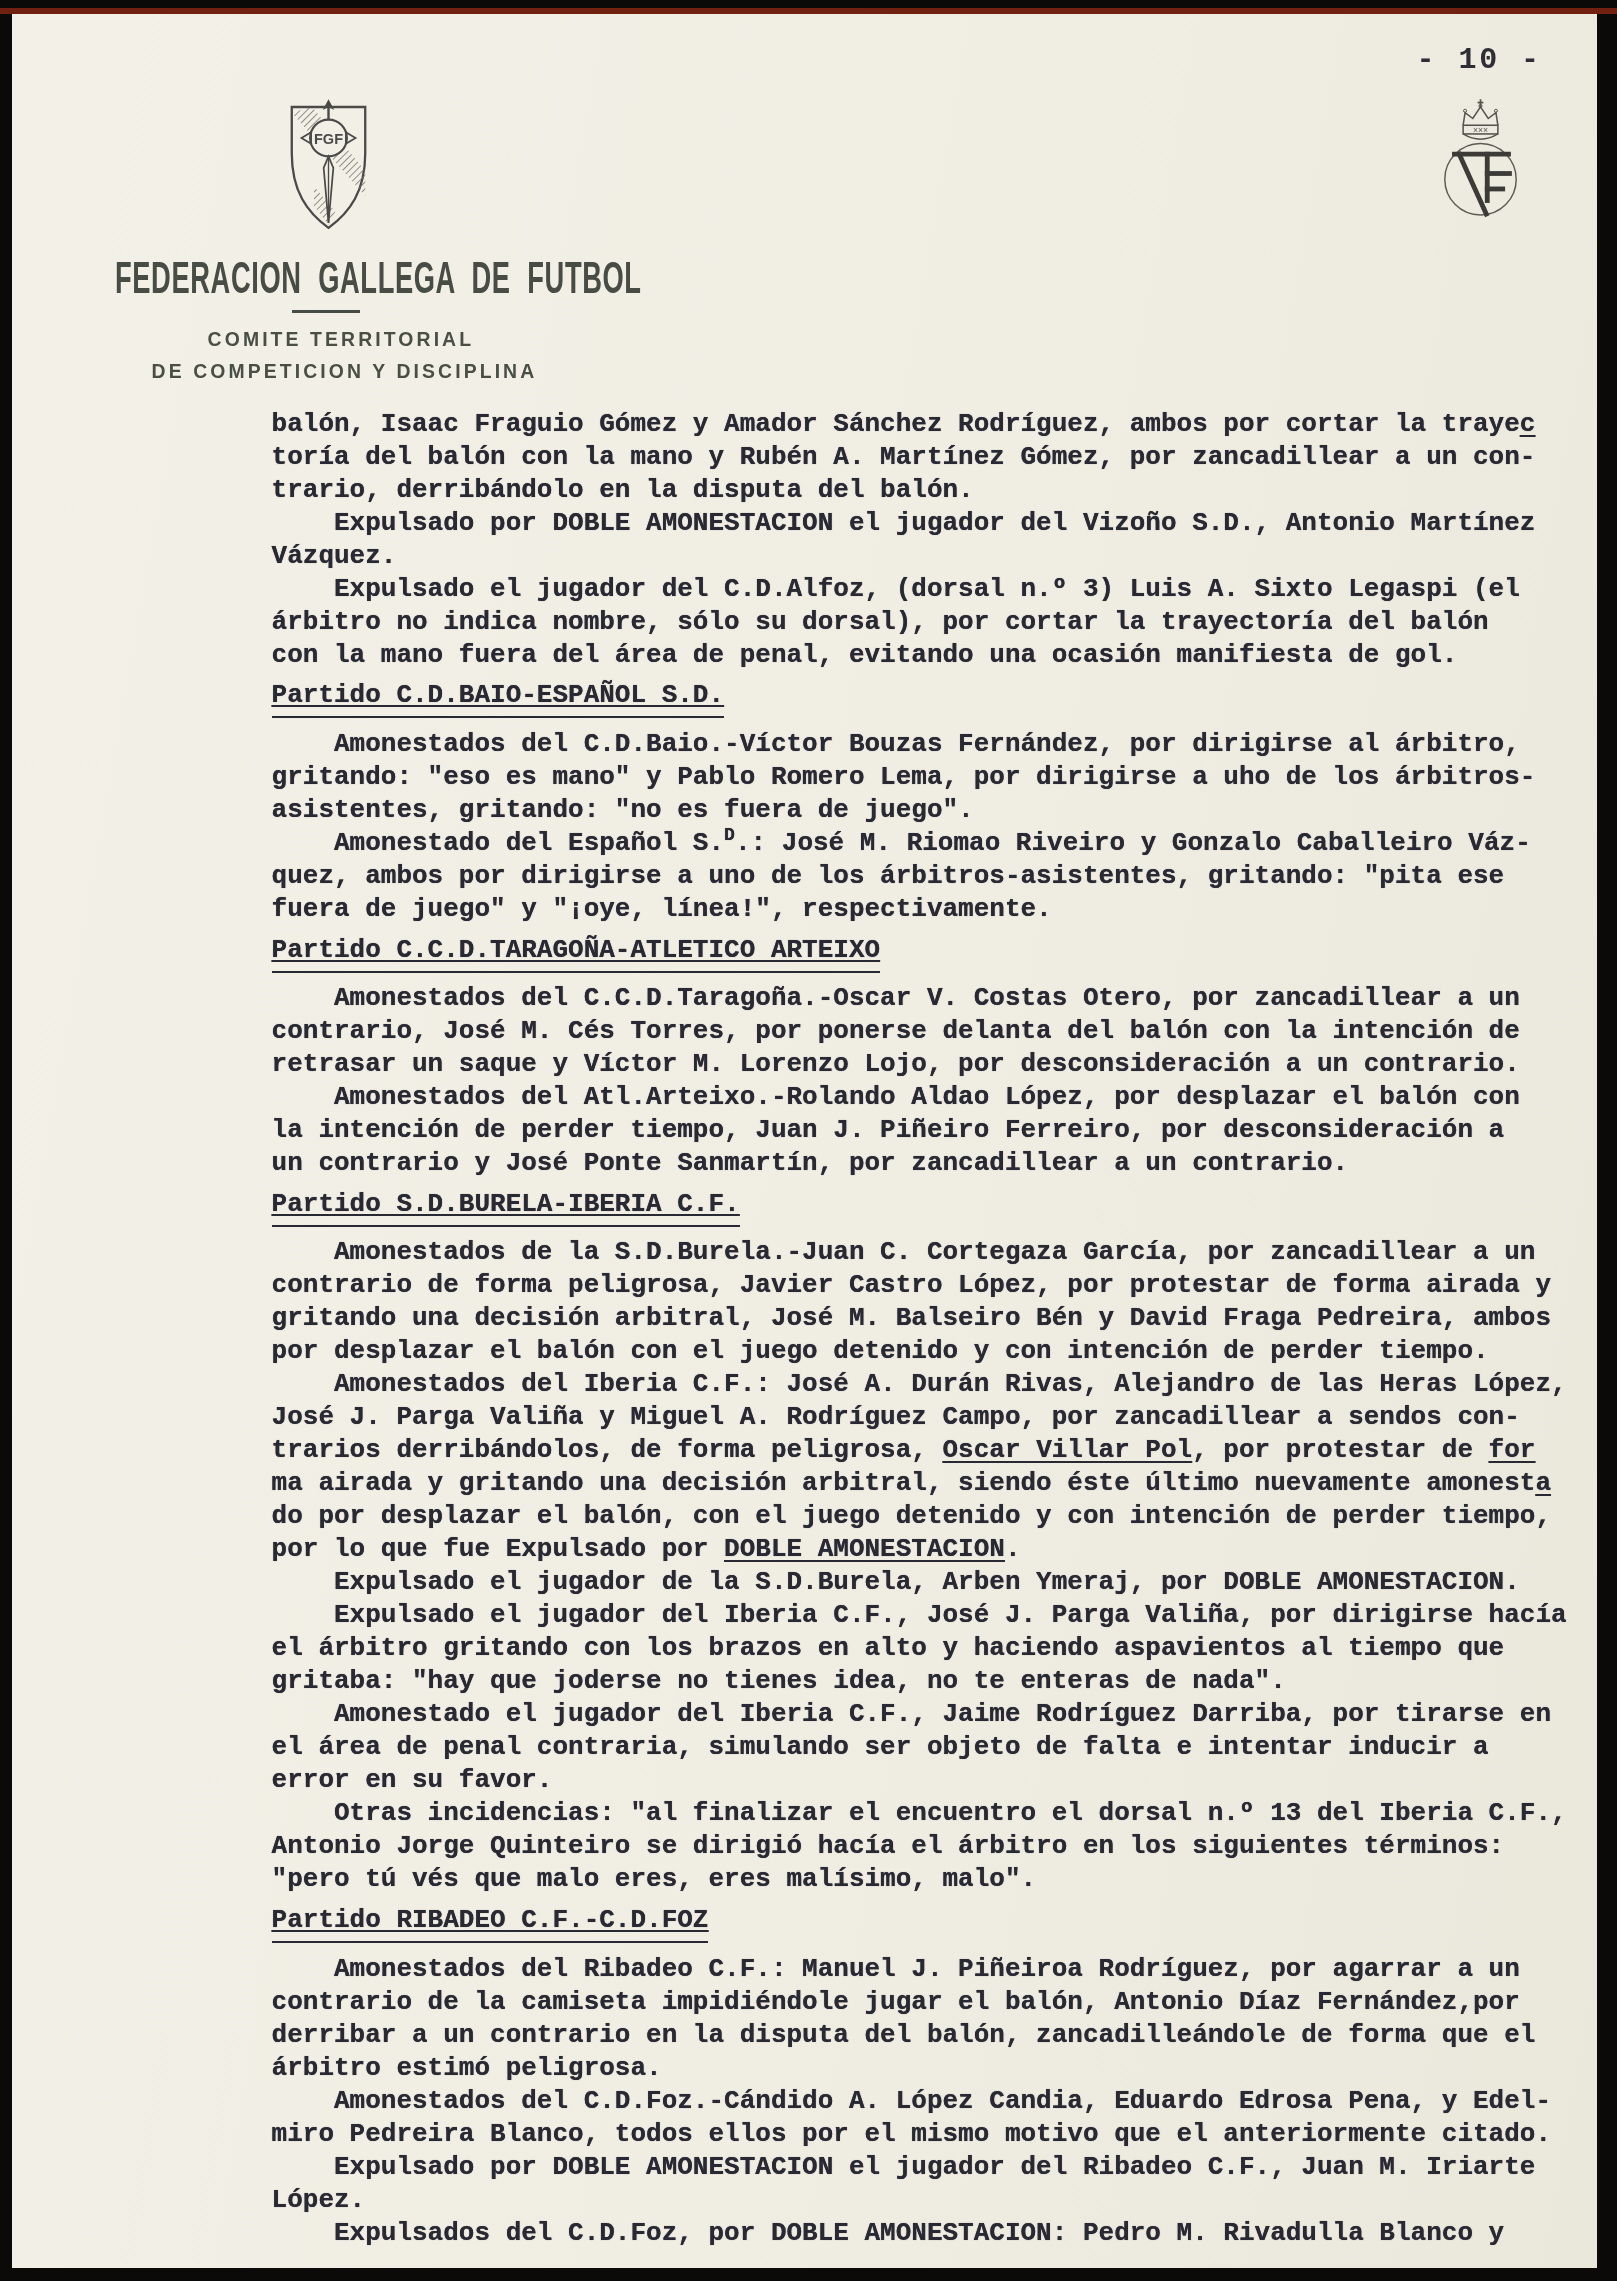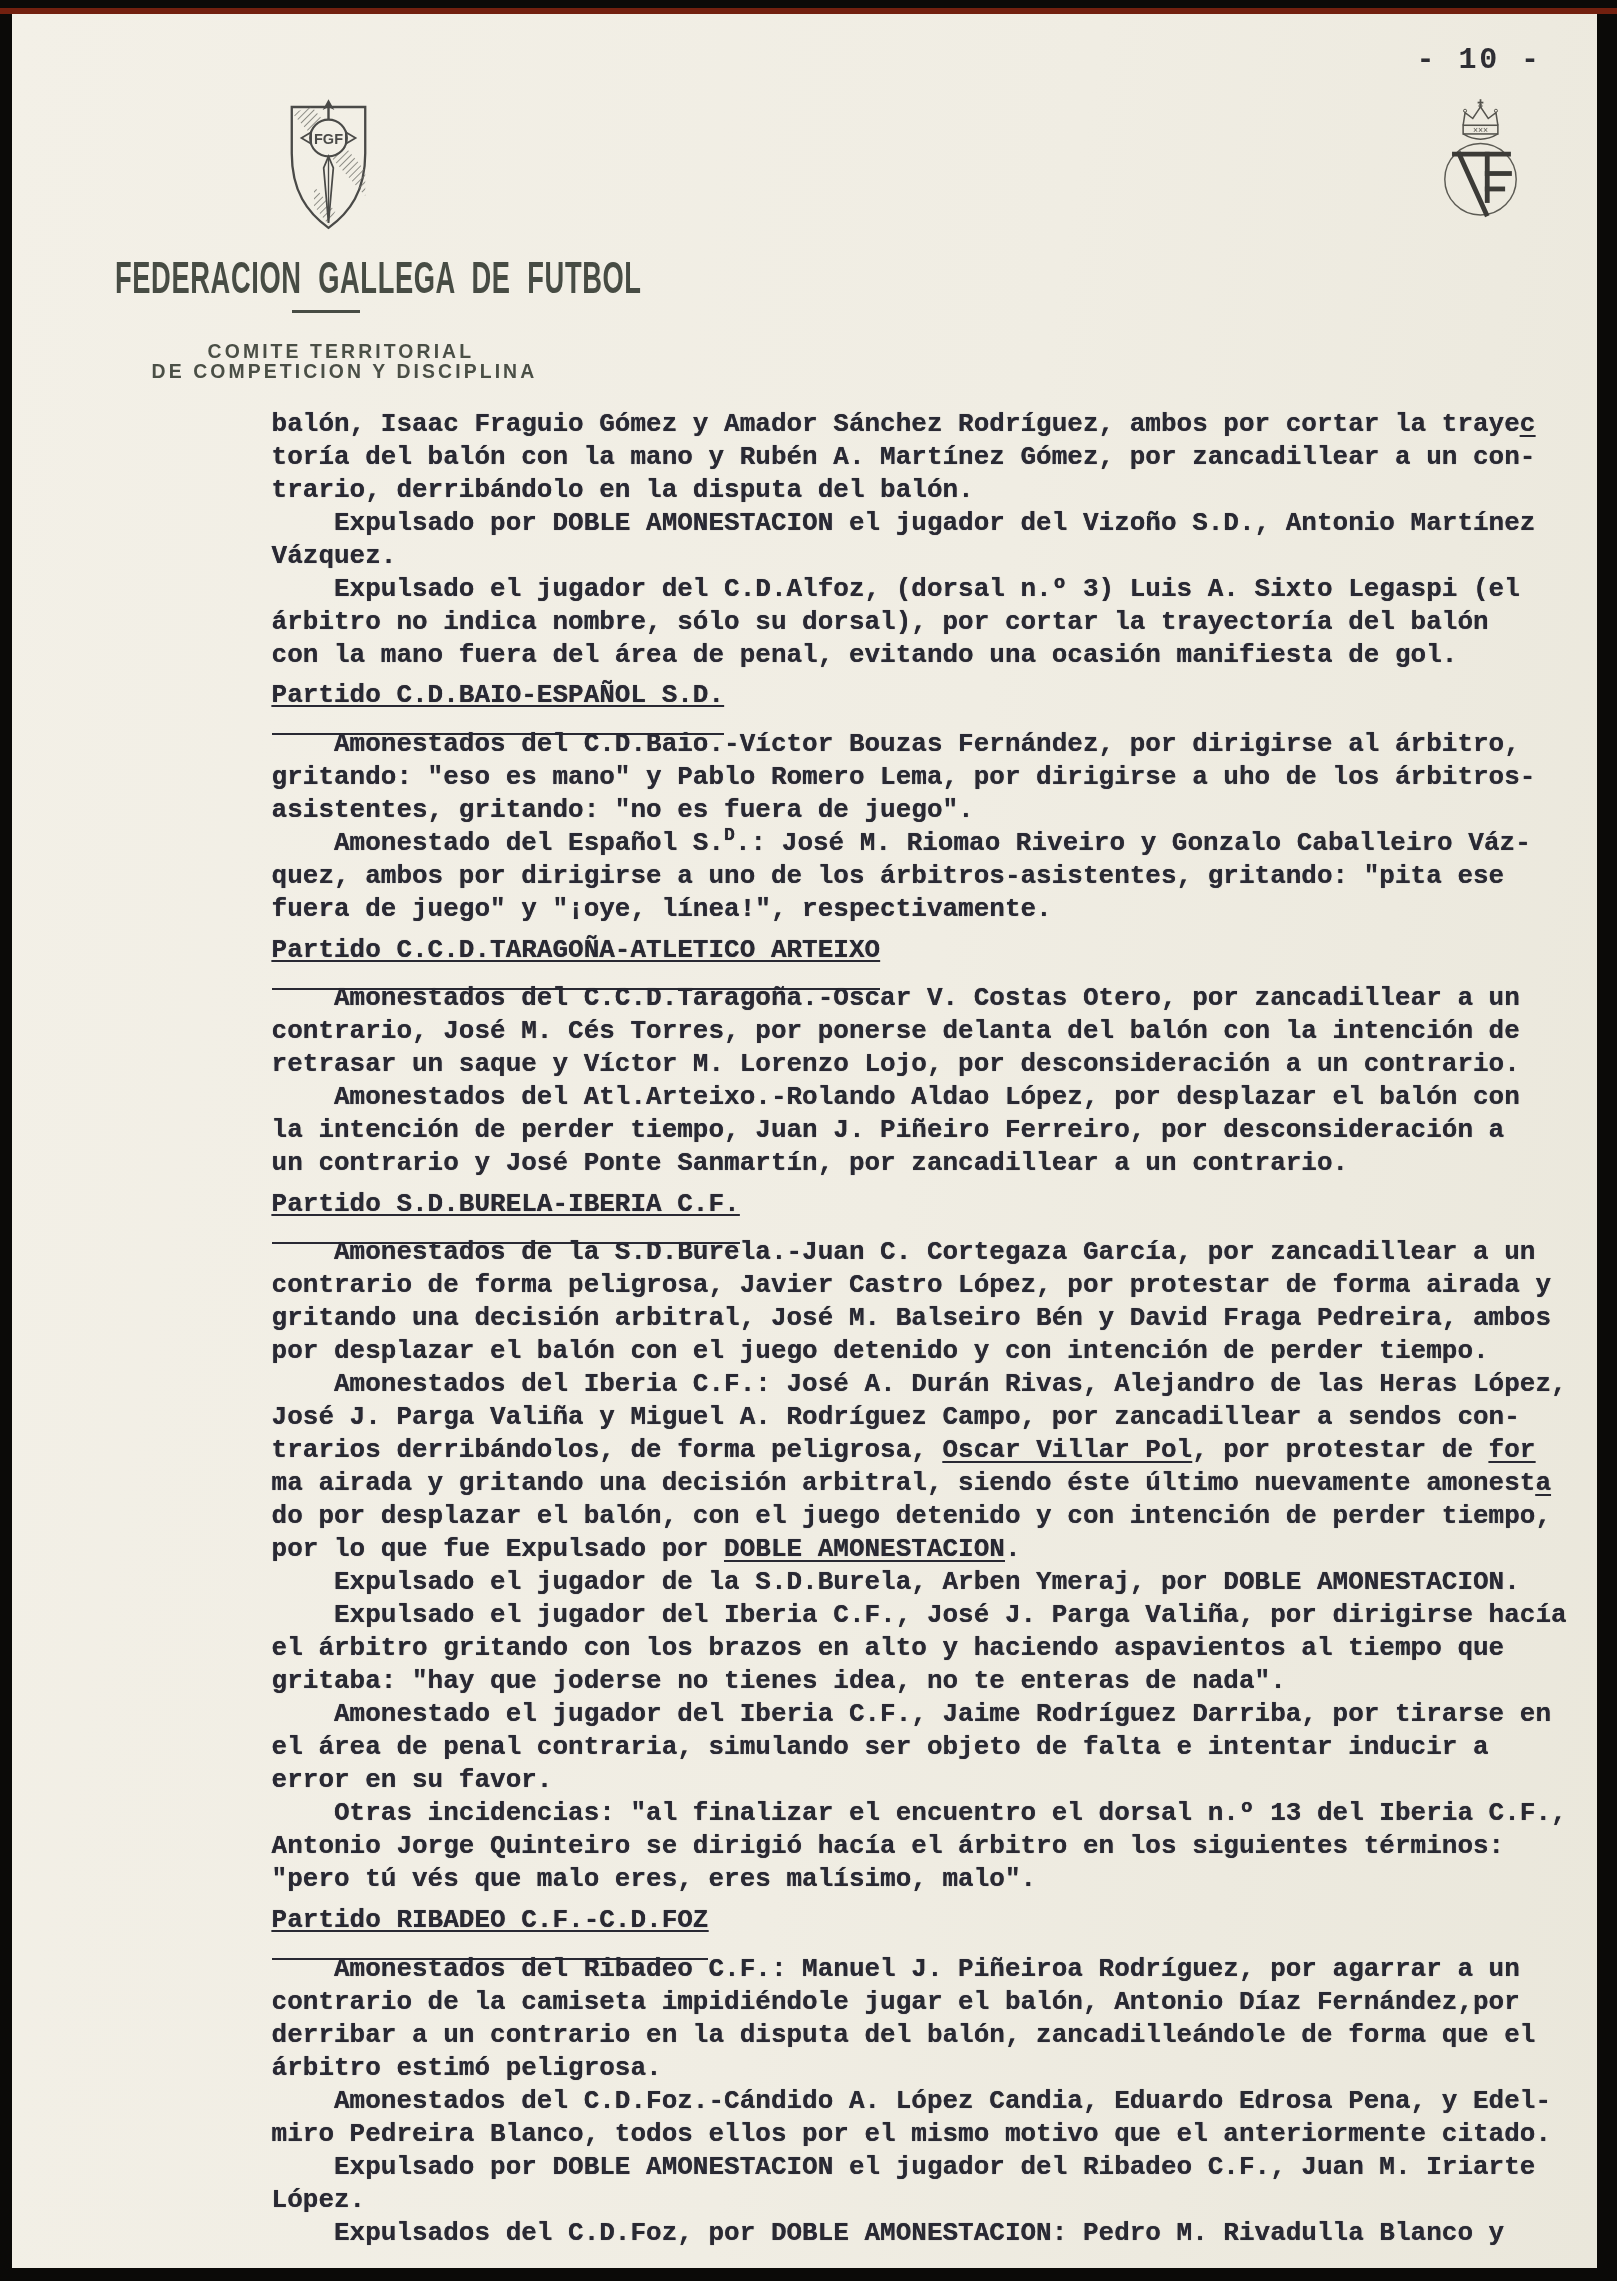--- a/index.html
+++ b/index.html
@@ -8,34 +8,34 @@
   .paper{position:absolute;left:11.6px;top:13.6px;width:1585px;height:2254px;
          background:linear-gradient(100deg,#f3f0e7 0%,#f0ede3 55%,#eae7db 100%);}
   
   .fgf-shield{position:absolute;left:273px;top:83px;width:87px;height:138px;}
   .org-name{position:absolute;left:103px;top:239px;font-family:"Liberation Sans",sans-serif;
             font-weight:bold;font-size:44px;color:#474c44;white-space:nowrap;
             transform:scaleX(0.62);transform-origin:left top;letter-spacing:1px;word-spacing:13.6px;}
   .lh-rule{position:absolute;left:280px;top:296px;width:68px;height:3.9px;background:#474c44;}
   .committee{position:absolute;font-family:"Liberation Sans",sans-serif;font-weight:bold;
              color:#4a4f46;font-size:19.4px;letter-spacing:3.1px;white-space:nowrap;}
-  .committee.l1{left:196px;top:314px;margin-top:12px;}
+  .committee.l1{left:196px;top:314px;}
   .committee.l2{left:140px;top:346px;}
   
   .page-number{position:absolute;left:1405px;top:29px;font-family:"Liberation Mono",monospace;
                font-weight:bold;font-size:30px;color:#2e2e34;letter-spacing:2.9px;white-space:pre;}
   .rfef-crest{position:absolute;left:1427px;top:82px;width:83px;height:128px;}
   
   .doc{position:absolute;left:248px;top:394px;width:1344px;
        font-family:"Liberation Mono",monospace;font-weight:bold;font-size:26px;
        color:#292933;}
   .line{white-space:pre;height:33px;line-height:33px;
         text-shadow:0 0 0.7px rgba(32,32,44,0.85);margin-left:12px;}
   .line.heading{height:auto;line-height:33px;margin-top:7.8px;margin-bottom:15.5px;}
-  .heading .hline{border-bottom:2.9px solid currentColor;padding-bottom:23px;
+  .heading .hline{border-bottom:2.9px solid currentColor;padding-bottom:6px;
                   text-decoration:underline;text-decoration-thickness:1.9px;text-underline-offset:2.9px;}
   .u{text-decoration:underline;text-decoration-thickness:2.4px;text-underline-offset:3.9px;}
   .sup{vertical-align:super;font-size:0.7em;line-height:0;}
 </style>
 </head>
 <body>
 
 <div class="red-top-line"></div>
 
 <div class="paper">

